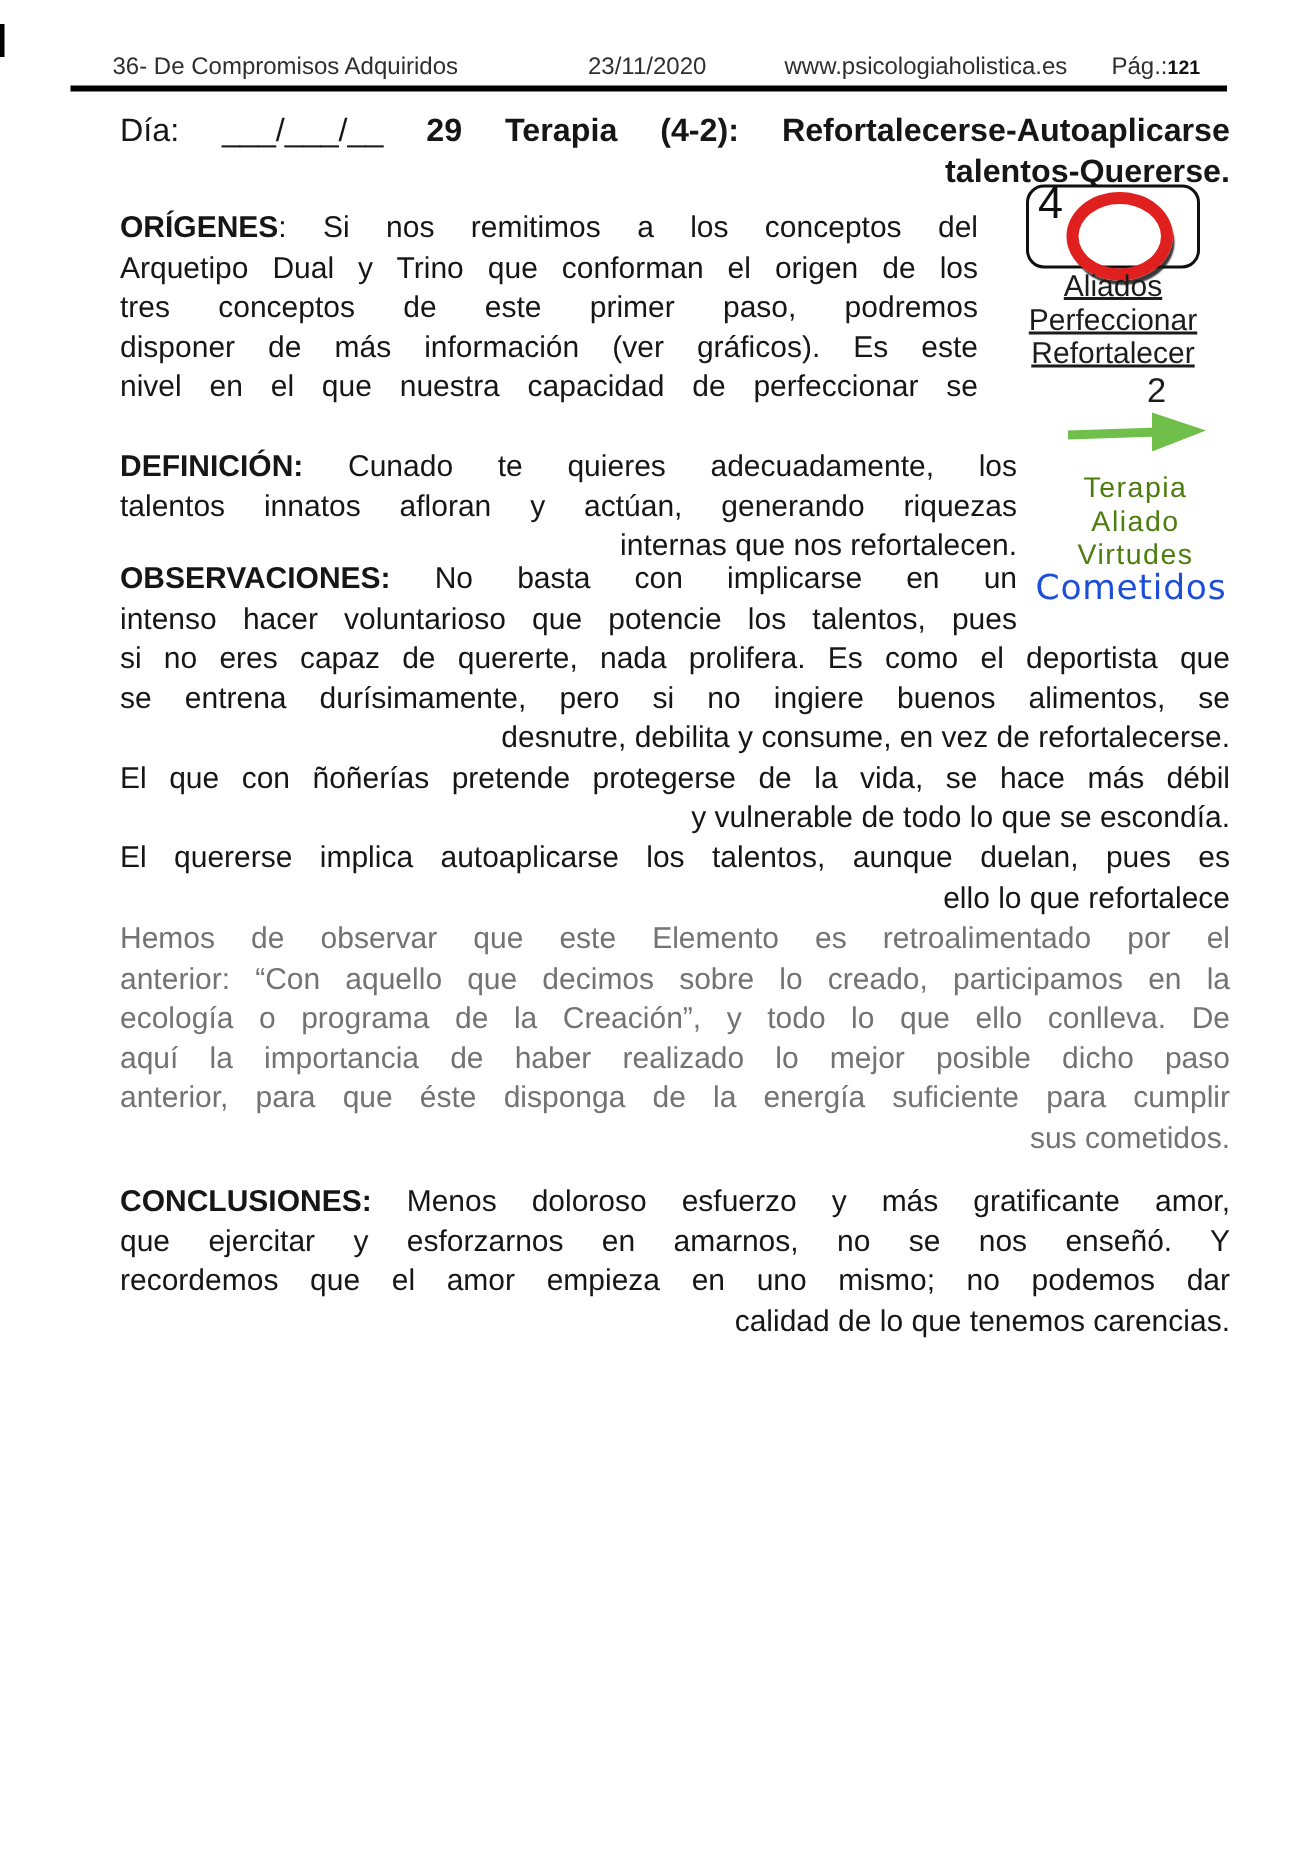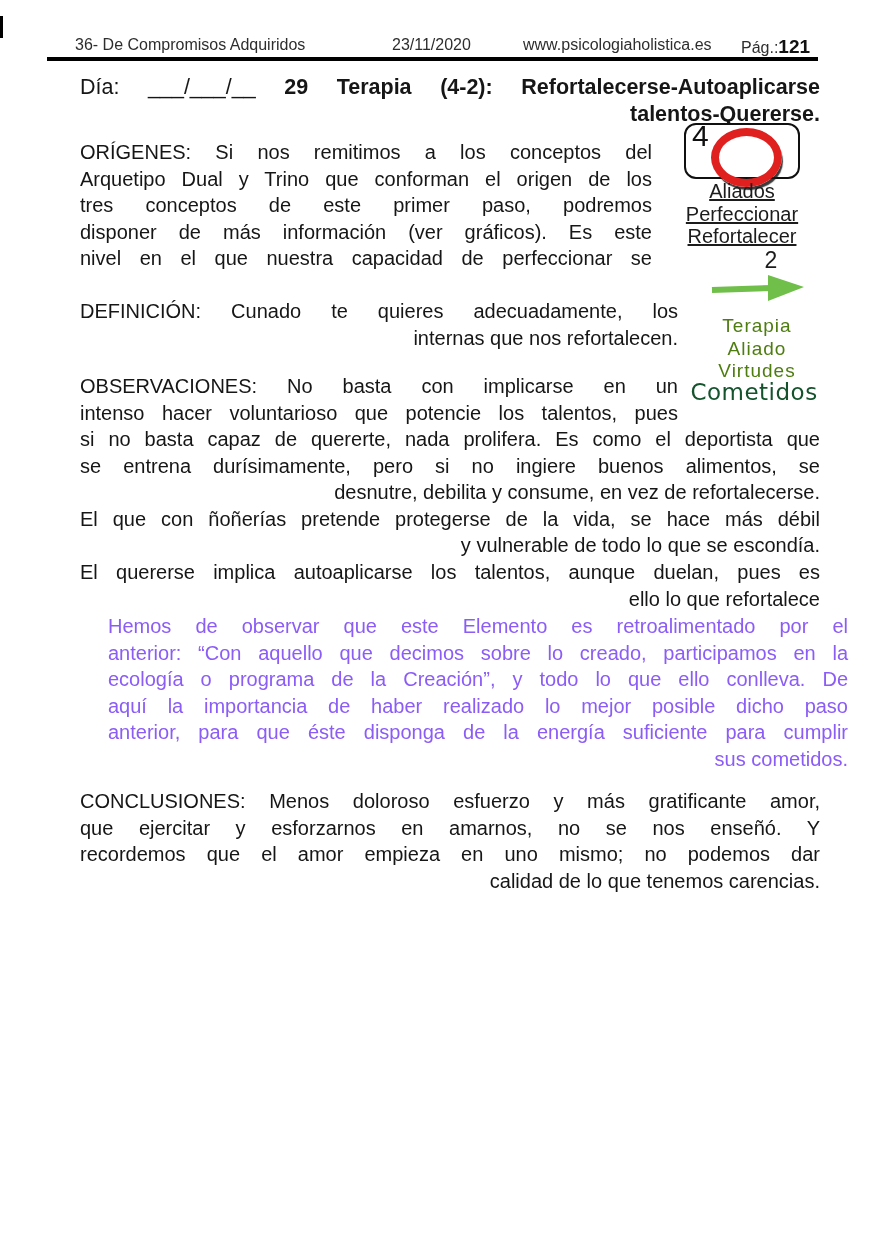--- a/index.html
+++ b/index.html
@@ -5,55 +5,55 @@
   html,body{margin:0;padding:0;background:#fff;}
   .page{position:relative;width:874px;height:1241px;background:#ffffff;overflow:hidden;
         font-family:"Liberation Sans", sans-serif;color:#161616;padding-left:20px;}
 
   
   .hdr{position:absolute;top:36px;font-size:16px;color:#2e2e2e;white-space:nowrap;}
   .h-left{left:75px;}
   .h-date{left:392px;}
   .h-site{left:523px;}
   .h-page{left:741px;}
-  .h-page .pagenum{font-size:19px;font-weight:bold;color:#111;}
+  .h-page .pagenum{font-size:13px;font-weight:bold;color:#111;}
   .rule{position:absolute;left:47px;top:57px;width:771px;height:4px;background:#000;}
   .artifact{position:absolute;left:0;top:16px;width:3px;height:22px;background:#000;}
 
   
   .para{position:absolute;font-size:20px;line-height:26.6px;}
   .ln{text-align:right;}
   .ln.j{text-align:justify;text-align-last:justify;}
-  .b{font-weight:normal;}
+  .b{font-weight:bold;}
 
   .title{left:80px;top:74px;width:740px;font-size:21.5px;line-height:27px;font-weight:bold;}
   .title .reg{font-weight:normal;margin-top:25px;}
 
   .p-origenes{left:80px;top:139px;width:572px;}
   .p-definicion{left:80px;top:282px;width:598px;margin-top:16px;}
   .p-obs-a{left:80px;top:373px;width:598px;}
   .p-obs-b{left:80px;top:426px;width:740px;}
-  .p-red{left:80px;top:613px;width:740px;color:#8b5cf6;margin-left:28px;}
+  .p-red{left:80px;top:613px;width:740px;color:#737373;}
   .p-conc{left:80px;top:788px;width:740px;}
 
   
   .fig-box{position:absolute;left:684px;top:123px;width:112px;height:52px;
            border:2.5px solid #101010;border-radius:12px;background:#fff;}
   .fig-num4{position:absolute;left:6px;top:-5px;font-size:30px;line-height:32px;color:#101010;}
   .fig-ellipse{position:absolute;left:25px;top:3px;width:55px;height:43px;
                border:8px solid #e01f1f;border-radius:50%;
                box-shadow:2px 4px 1px -1px rgba(25,25,25,0.85);}
   .fig-labels1{position:absolute;left:668px;top:180px;width:148px;text-align:center;
                font-size:20px;line-height:22.5px;color:#1c1c1c;text-decoration:underline;}
   .fig-arrow{position:absolute;left:710px;top:249px;width:96px;text-align:center;}
   .num2{display:block;font-size:23px;line-height:22px;color:#1c1c1c;margin-left:26px;}
   .fig-labels2{position:absolute;left:690px;top:315px;width:134px;text-align:center;
                font-size:19px;line-height:22.5px;letter-spacing:1px;color:#4d7c0f;}
   .fig-cometidos{position:absolute;left:683px;top:380px;width:142px;text-align:center;
-               font-size:23px;line-height:24px;letter-spacing:0.5px;color:#14532d;
+               font-size:23px;line-height:24px;letter-spacing:0.5px;color:#1d4ed8;
                font-family:"DejaVu Sans", sans-serif;}
 </style>
 </head>
 <body>
 
 <div class="page">
 
   <span class="hdr h-left">36- De Compromisos Adquiridos</span>
   <span class="hdr h-date">23/11/2020</span>
   <span class="hdr h-site">www.psicologiaholistica.es</span>
@@ -87,37 +87,38 @@
   <div class="fig-arrow">
     <span class="num2">2</span>
     <svg width="96" height="30">
       <line x1="2" y1="19" x2="62" y2="17" stroke="#6fbf4a" stroke-width="6"></line>
       <polygon points="58,4 94,16 58,30" fill="#6fbf4a"></polygon>
     </svg>
   </div>
 
   <div class="para p-definicion">
     <div class="ln j"><span class="b">DEFINICIÓN:</span><span> Cunado te quieres adecuadamente, los</span></div>
+    <div class="ln j">talentos innatos afloran y actúan, generando riquezas</div>
     <div class="ln">internas que nos refortalecen.</div>
   </div>
 
   <div class="fig-labels2">
     <div>Terapia</div>
     <div>Aliado</div>
     <div>Virtudes</div>
   </div>
   <div class="fig-cometidos">Cometidos</div>
 
   <div class="para p-obs-a">
     <div class="ln j"><span class="b">OBSERVACIONES:</span><span> No basta con implicarse en un</span></div>
     <div class="ln j">intenso hacer voluntarioso que potencie los talentos, pues</div>
   </div>
 
   <div class="para p-obs-b">
-    <div class="ln j">si no basta capaz de quererte, nada prolifera. Es como el deportista que</div>
+    <div class="ln j">si no eres capaz de quererte, nada prolifera. Es como el deportista que</div>
     <div class="ln j">se entrena durísimamente, pero si no ingiere buenos alimentos, se</div>
     <div class="ln">desnutre, debilita y consume, en vez de refortalecerse.</div>
     <div class="ln j">El que con ñoñerías pretende  protegerse de la vida, se hace más débil</div>
     <div class="ln">y vulnerable de todo lo que se escondía.</div>
     <div class="ln j">El quererse implica autoaplicarse los talentos, aunque duelan, pues es</div>
     <div class="ln">ello lo que refortalece</div>
   </div>
 
   <div class="para p-red">
     <div class="ln j">Hemos de observar que este Elemento es retroalimentado por el</div>

